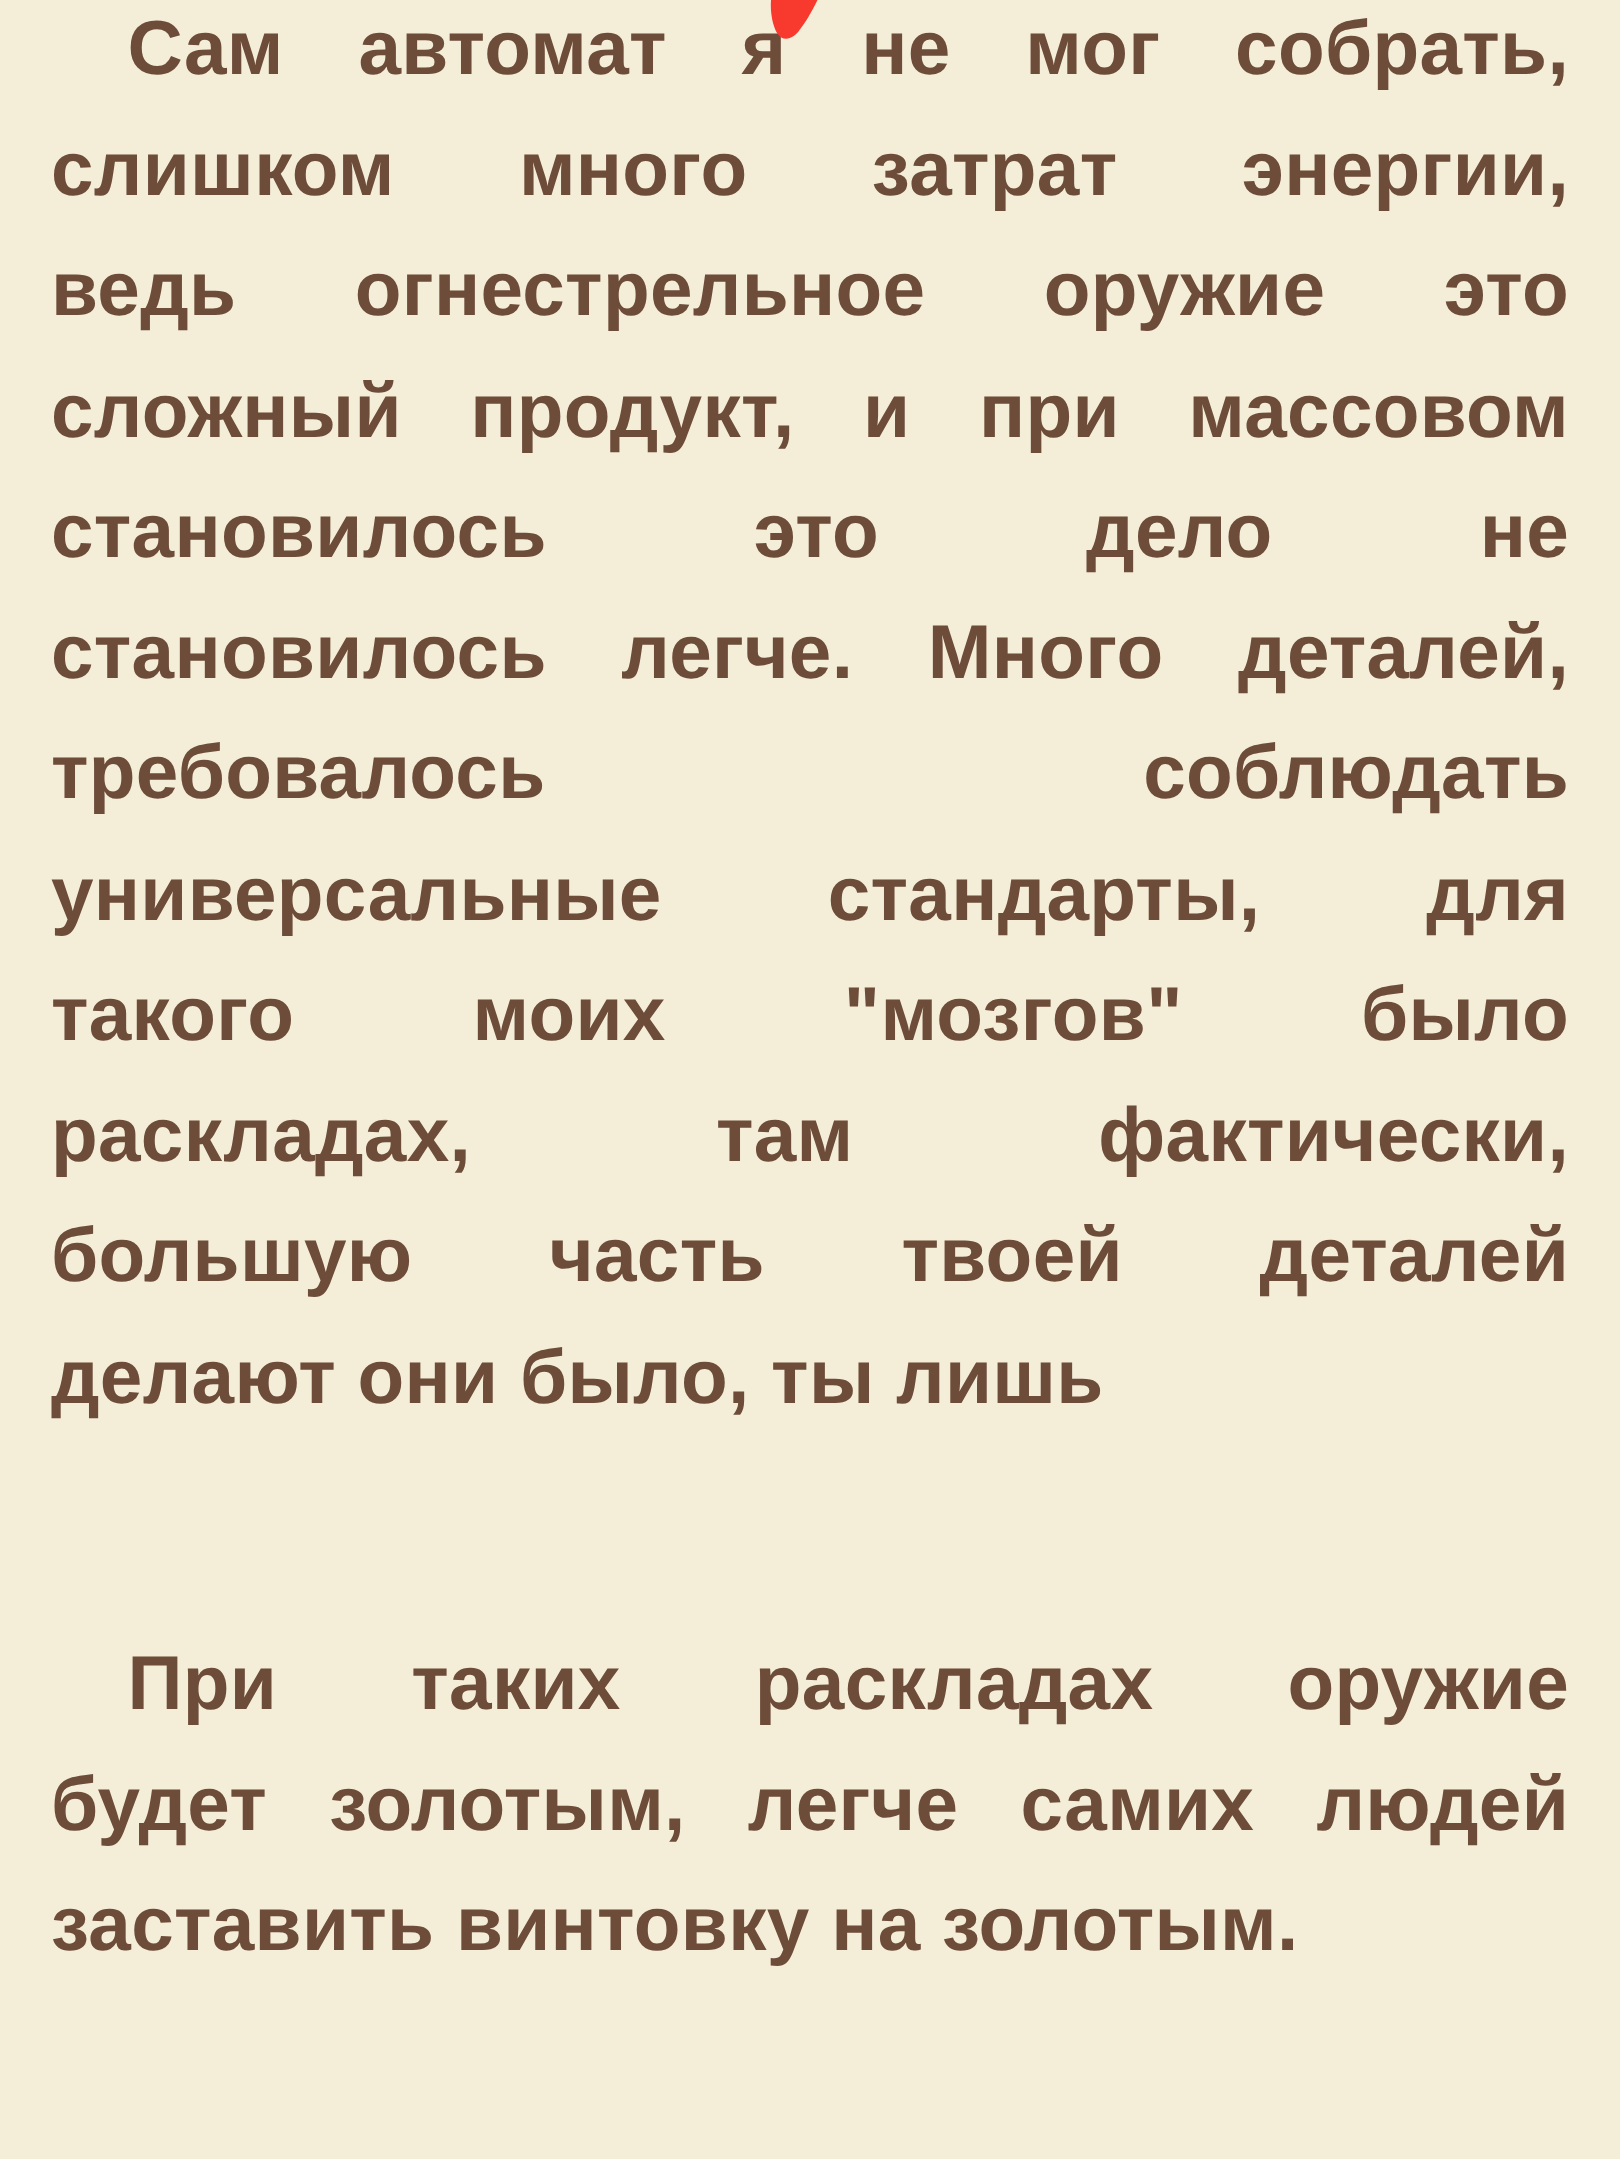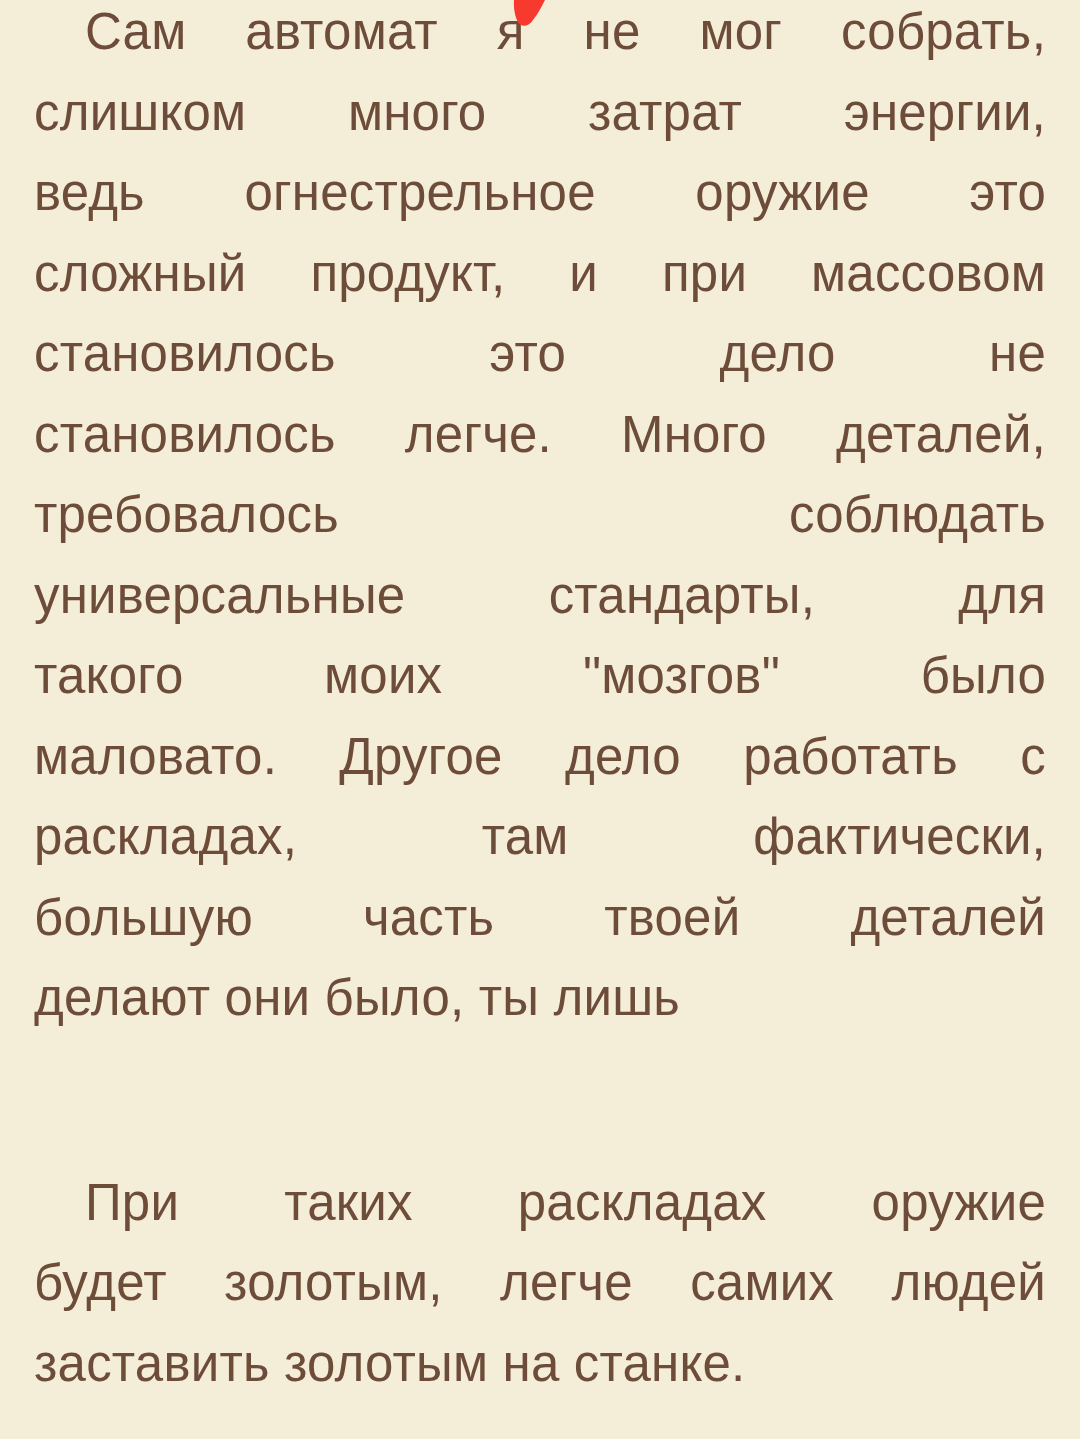--- a/index.html
+++ b/index.html
@@ -12,20 +12,21 @@
     background: #f4edd8;
     font-family: "Liberation Sans", "DejaVu Sans", sans-serif;
     overflow: hidden;
   }
   .page {
     position: relative;
     width: 1080px;
     height: 1439px;
     background: #f4edd8;
     overflow: hidden;
+    font-weight: bold;
   }
   .page-text {
     position: absolute;
     top: -8px;
     left: 0;
     right: 0;
     padding: 0 34px;
     color: #6d4c3a;
     font-size: 51px;
     line-height: 80.5px;
@@ -69,26 +70,25 @@
     <div class="para para-1">
       <div class="text-line first">Сам автомат я не мог собрать,</div>
       <div class="text-line">слишком много затрат энергии,</div>
       <div class="text-line">ведь огнестрельное оружие это</div>
       <div class="text-line">сложный продукт, и при массовом</div>
       <div class="text-line">становилось это дело не</div>
       <div class="text-line">становилось легче. Много деталей,</div>
       <div class="text-line">требовалось соблюдать</div>
       <div class="text-line">универсальные стандарты, для</div>
       <div class="text-line">такого моих "мозгов" было</div>
-      <div class="text-line">маловато. Другое дело работать с</div>
       <div class="text-line">раскладах, там фактически,</div>
       <div class="text-line">большую часть твоей деталей</div>
       <div class="text-line last">делают они было, ты лишь</div>
     </div>
 
     <div class="para para-2">
       <div class="text-line first">При таких раскладах оружие</div>
       <div class="text-line">будет золотым, легче самих людей</div>
-      <div class="text-line last">заставить золотым на станке.</div>
+      <div class="text-line last">заставить винтовку на золотым.</div>
     </div>
 
   </div>
 </div>
 
 </body></html>

